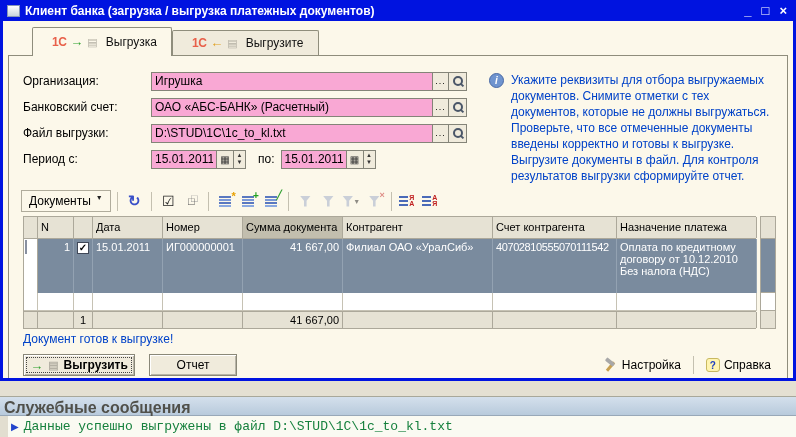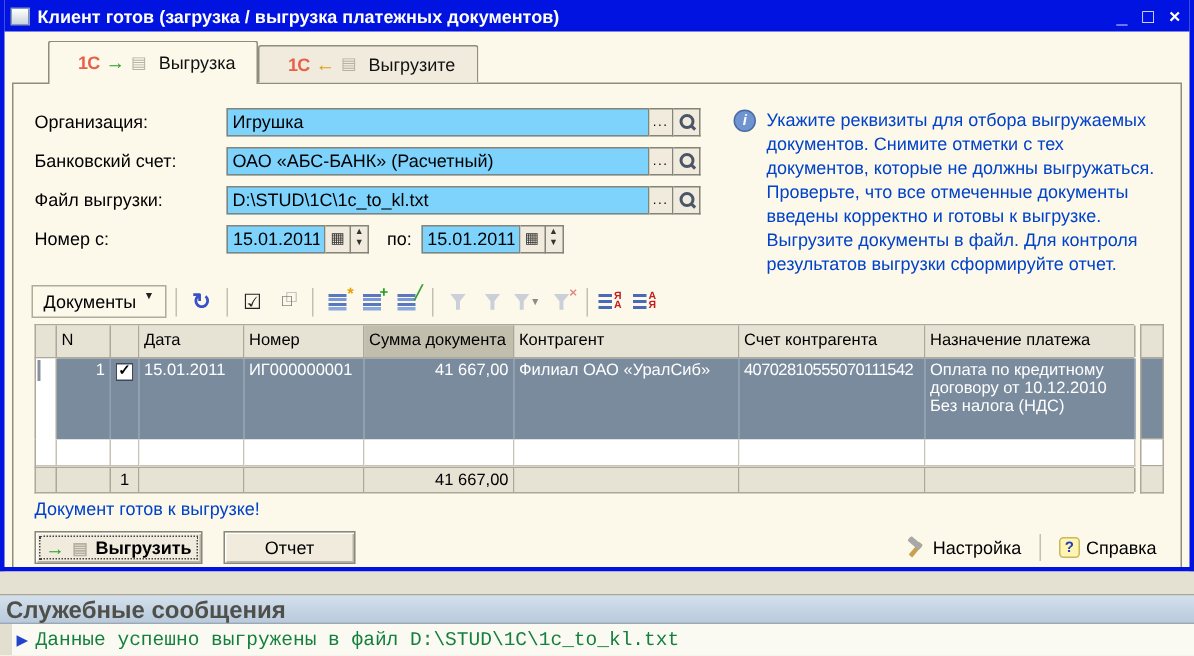--- a/index.html
+++ b/index.html
@@ -31,21 +31,21 @@
   .tab-doc { color:#B4B0A4; font-size:11px; line-height:10px; }
   .tab-label { margin-left:4px; color:#111;text-align:center; }
 
   .tabpanel { position:relative; z-index:1; flex:1; border:1px solid #8f8d7c; background:#FCF8EA; padding:8px 6px 4px 6px; display:flex; flex-direction:column; }
 
   
   .form-area { display:flex; flex:none; }
   .form-left { width:458px; padding:4px 0 0 8px; flex:none; }
   .form-row { display:flex; align-items:center; height:26px; }
   .form-label { width:128px; flex:none; color:#000; }
-  input.text { height:19px; border:1px solid #848478; background:#7dd3fc; padding:0 3px;
+  input.text { height:19px; border:1px solid #848478; background:#f9a8d4; padding:0 3px;
                font:12px "Liberation Sans", sans-serif; }
   .w282 { width:282px; } .w66 { width:66px; }
   .btn-sm { height:19px; border:1px solid #848478; border-left:none; background:#F0EBDC;
             font:9px "Liberation Sans", sans-serif; padding:0; display:flex; align-items:center; justify-content:center; cursor:default; }
   .btn-ell { width:16px; letter-spacing:1px; }
   .btn-mag { width:18px; }
   .mag { position:relative; width:12px; height:12px; display:inline-block; }
   .mag::before { content:""; position:absolute; left:1px; top:1px; width:6px; height:6px; border:2px solid #4a5668; border-radius:50%; }
   .mag::after  { content:""; position:absolute; left:8px; top:9px; width:4px; height:2px; background:#4a5668; transform:rotate(45deg); }
   .btn-cal { width:17px; font-size:10px; color:#333; }
@@ -150,21 +150,21 @@
   .msg-text { font-family:"Liberation Mono","DejaVu Sans Mono",monospace; font-size:13px; color:#15803d; white-space:nowrap; }
 </style>
 </head>
 <body>
 
 <div class="screen">
 
   <div class="window">
     <div class="titlebar">
       <span class="title-icon"></span>
-      <span class="title-text">Клиент готов (загрузка / выгрузка платежных документов)</span>
+      <span class="title-text">Клиент банка (загрузка / выгрузка платежных документов)</span>
       <span class="title-controls">
         <span class="tc">_</span>
         <span class="tc">□</span>
         <span class="tc">×</span>
       </span>
     </div>
 
     <div class="win-body">
 
       <div class="tabs">
@@ -208,21 +208,21 @@
             <div class="form-row">
               <span class="form-label">Файл выгрузки:</span>
               <input class="text w282" value="D:\STUD\1C\1c_to_kl.txt" style="">
               <button class="btn-sm btn-ell">...</button>
               <button class="btn-sm btn-mag">
                   <span class="mag"></span>
                 </button>
             </div>
 
             <div class="form-row">
-              <span class="form-label">Номер с:</span>
+              <span class="form-label">Период с:</span>
               <input class="text w66" value="15.01.2011" style="">
               <button class="btn-sm btn-cal">▦</button>
               <span class="spin">
                 <span>▲</span>
                 <span>▼</span>
               </span>
               <span class="to-label">по:</span>
               <input class="text w66" value="15.01.2011" style="">
               <button class="btn-sm btn-cal">▦</button>
               <span class="spin">

